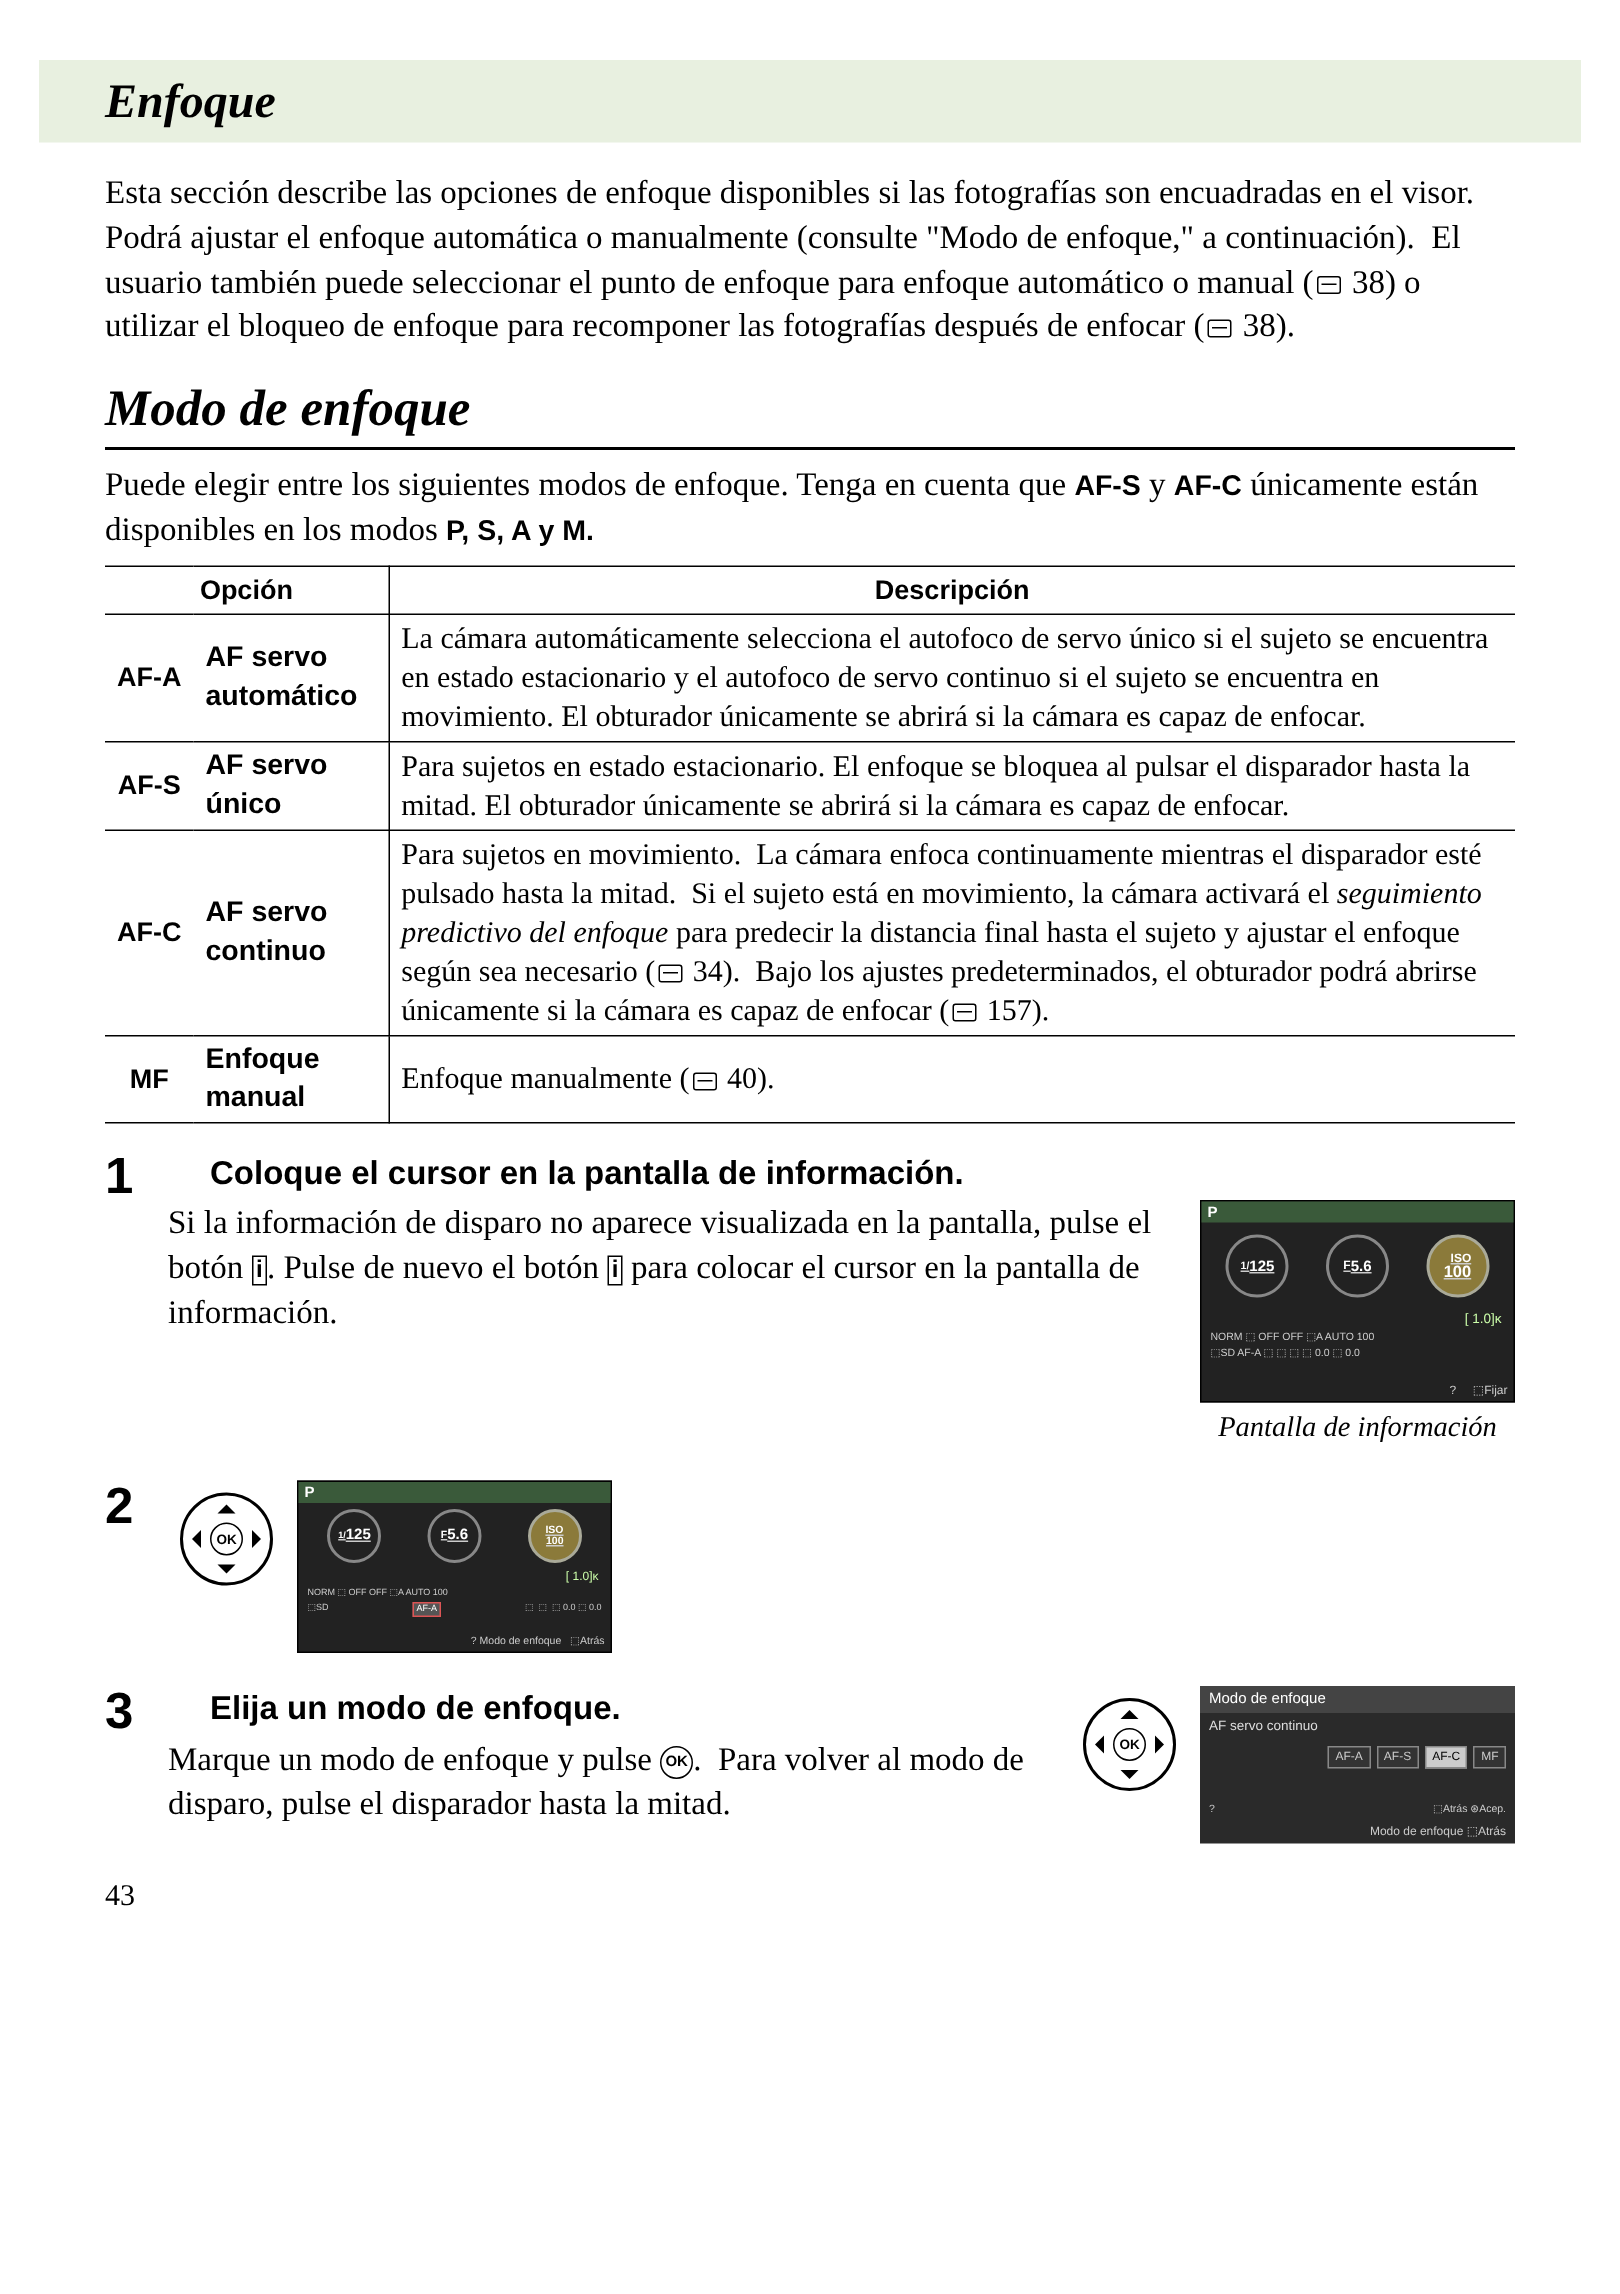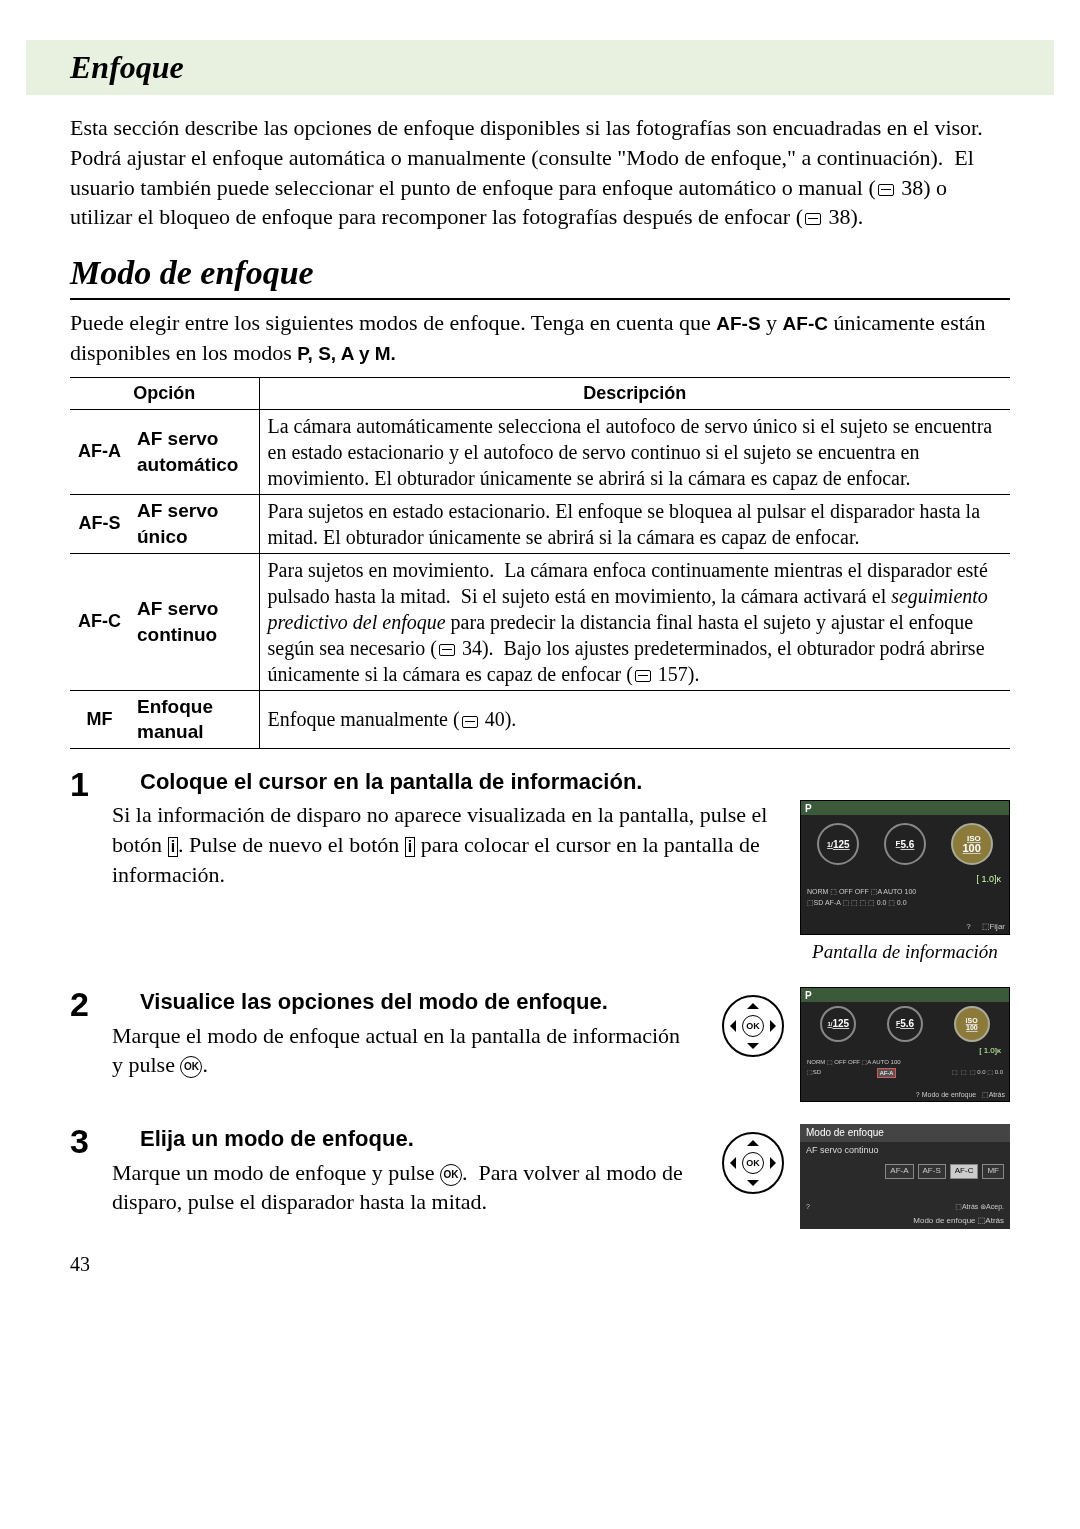--- a/index.html
+++ b/index.html
@@ -146,24 +146,20 @@
           </div>
         </div>
       </div>
     </div>
   </div>
 
   <div class="step">
     <div class="step-num">2</div>
     <div class="step-body">
       <div class="step-row">
-        <div class="step-left">
-          <div class="step-title">Visualice las opciones del modo de enfoque.</div>
-          <div class="step-text">Marque el modo de enfoque actual en la pantalla de información y pulse <span class="ok-icon">OK</span>.</div>
-        </div>
         <div class="step-images">
           <div class="dpad">
             <div class="dpad-circle"></div>
             <div class="dpad-ok">OK</div>
             <div class="dpad-arrow up"></div>
               <div class="dpad-arrow down"></div>
               <div class="dpad-arrow left"></div>
               <div class="dpad-arrow right"></div>
           </div>
           <div class="info-screen" style="height:115px;position:relative">

